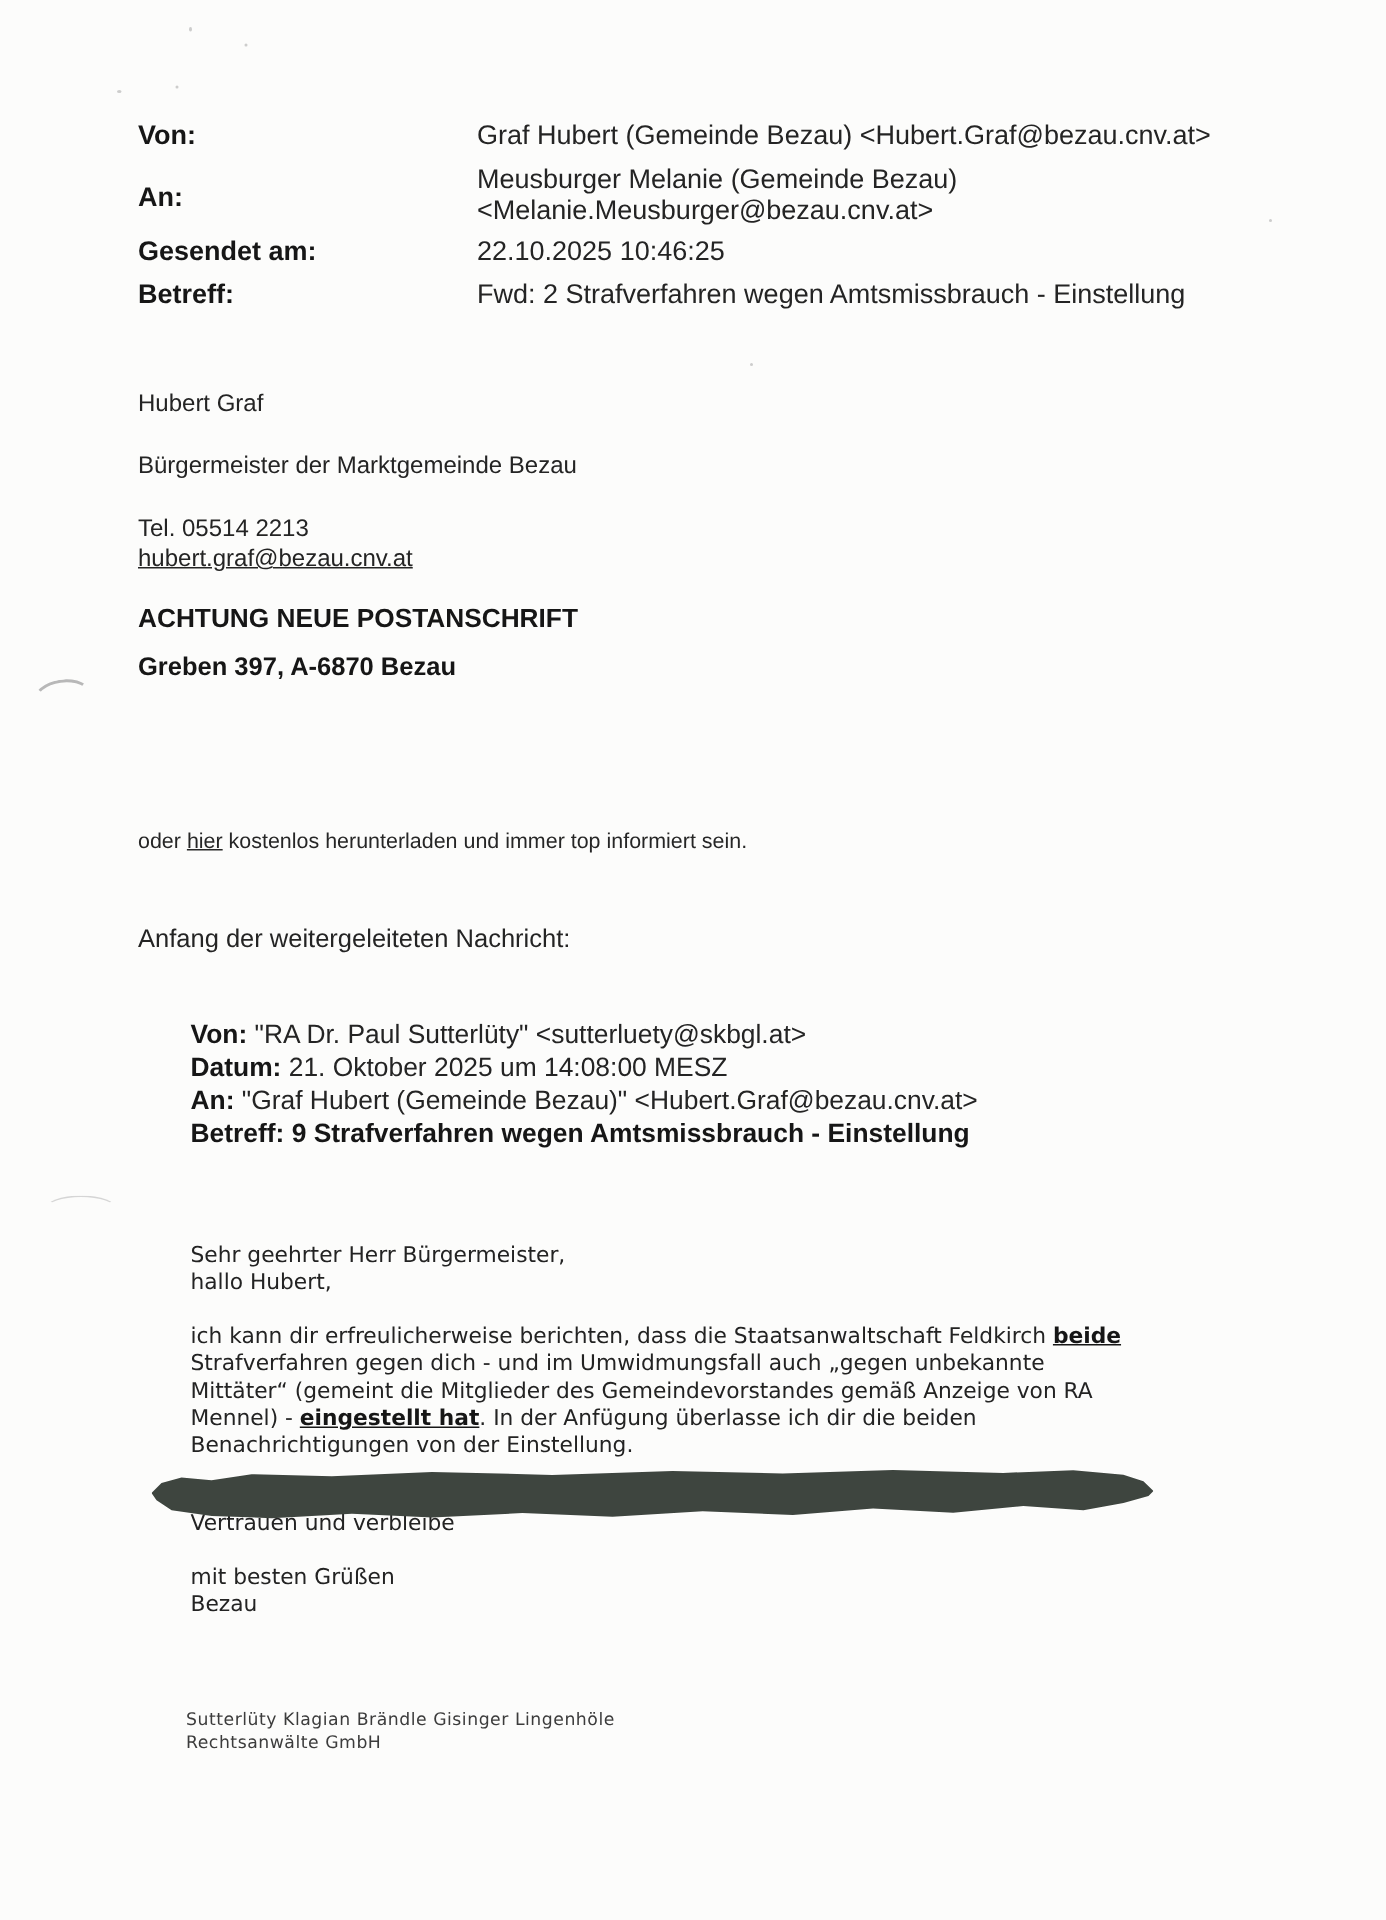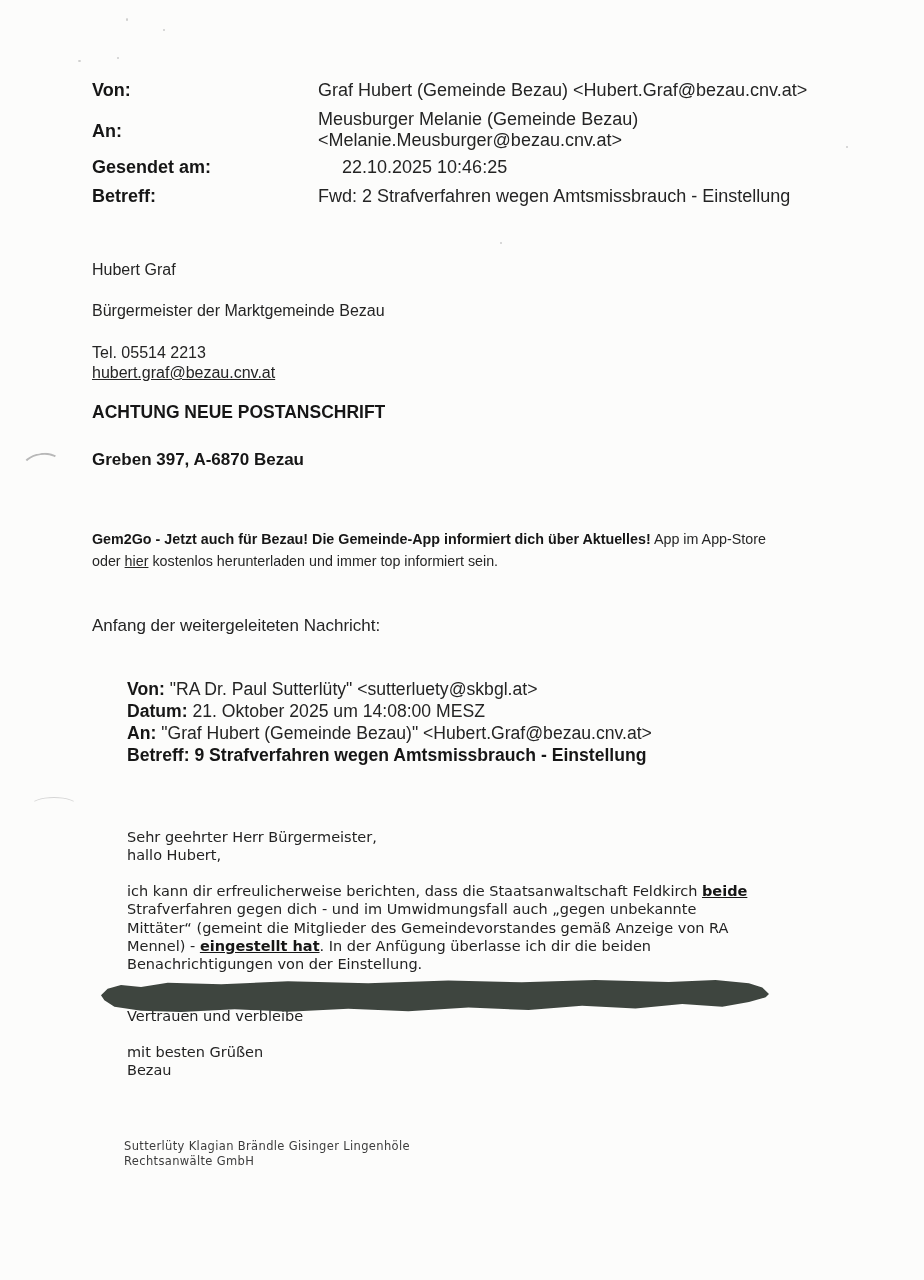--- a/index.html
+++ b/index.html
@@ -55,33 +55,30 @@
   <div class="arc" style="left:30px;top:797px;width:46px;height:16px;border-width:1.5px;border-top-color:#cccccc;opacity:.8;"></div>
 
   <div class="abs hdr-label" style="top:80px;">Von:</div>
   <div class="abs hdr-label" style="top:121px;">An:</div>
   <div class="abs hdr-label" style="top:157px;">Gesendet am:</div>
   <div class="abs hdr-label" style="top:186px;">Betreff:</div>
 
   <div class="abs hdr-value" style="top:80px;">Graf Hubert (Gemeinde Bezau) &lt;Hubert.Graf@bezau.cnv.at&gt;</div>
   <div class="abs hdr-value" style="top:109px;">Meusburger Melanie (Gemeinde Bezau)</div>
   <div class="abs hdr-value" style="top:130px;">&lt;Melanie.Meusburger@bezau.cnv.at&gt;</div>
-  <div class="abs hdr-value" style="top:157px;margin-left:24px;">22.10.2025 10:46:25</div>
+  <div class="abs hdr-value" style="top:157px;">22.10.2025 10:46:25</div>
   <div class="abs hdr-value" style="top:186px;">Fwd: 2 Strafverfahren wegen Amtsmissbrauch - Einstellung</div>
 
   <div class="abs sig" style="top:261px;">Hubert Graf</div>
   <div class="abs sig" style="top:302px;">Bürgermeister der Marktgemeinde Bezau</div>
   <div class="abs sig" style="top:344px;">Tel. 05514 2213</div>
   <div class="abs sig link" style="top:364px;">hubert.graf@bezau.cnv.at</div>
   <div class="abs sig bold" style="top:402px;font-size:17.5px;">ACHTUNG NEUE POSTANSCHRIFT</div>
-  <div class="abs sig bold" style="top:450px;font-size:17px;">Greben 397, A-6870 Bezau</div>
+  <div class="abs sig bold" style="top:435px;font-size:17px;">Greben 397, A-6870 Bezau</div>
 
-  <div class="abs gem" style="top:531px;">
-    <b>Gem2Go - Jetzt auch für Bezau! Die Gemeinde-App informiert dich über Aktuelles!</b><span> App im App-Store</span>
-  </div>
   <div class="abs" style="left:92px;top:616px;font-size:17px;color:#242424;">Anfang der weitergeleiteten Nachricht:</div>
 
   <div class="abs gem" style="top:553px;">
     <span>oder </span><span class="link">hier</span><span> kostenlos herunterladen und immer top informiert sein.</span>
   </div>
 
   <div class="abs fwdh" style="top:679px;">
     <b>Von:</b><span> "RA Dr. Paul Sutterlüty" &lt;sutterluety@skbgl.at&gt;</span>
   </div>
   <div class="abs fwdh" style="top:701px;">

